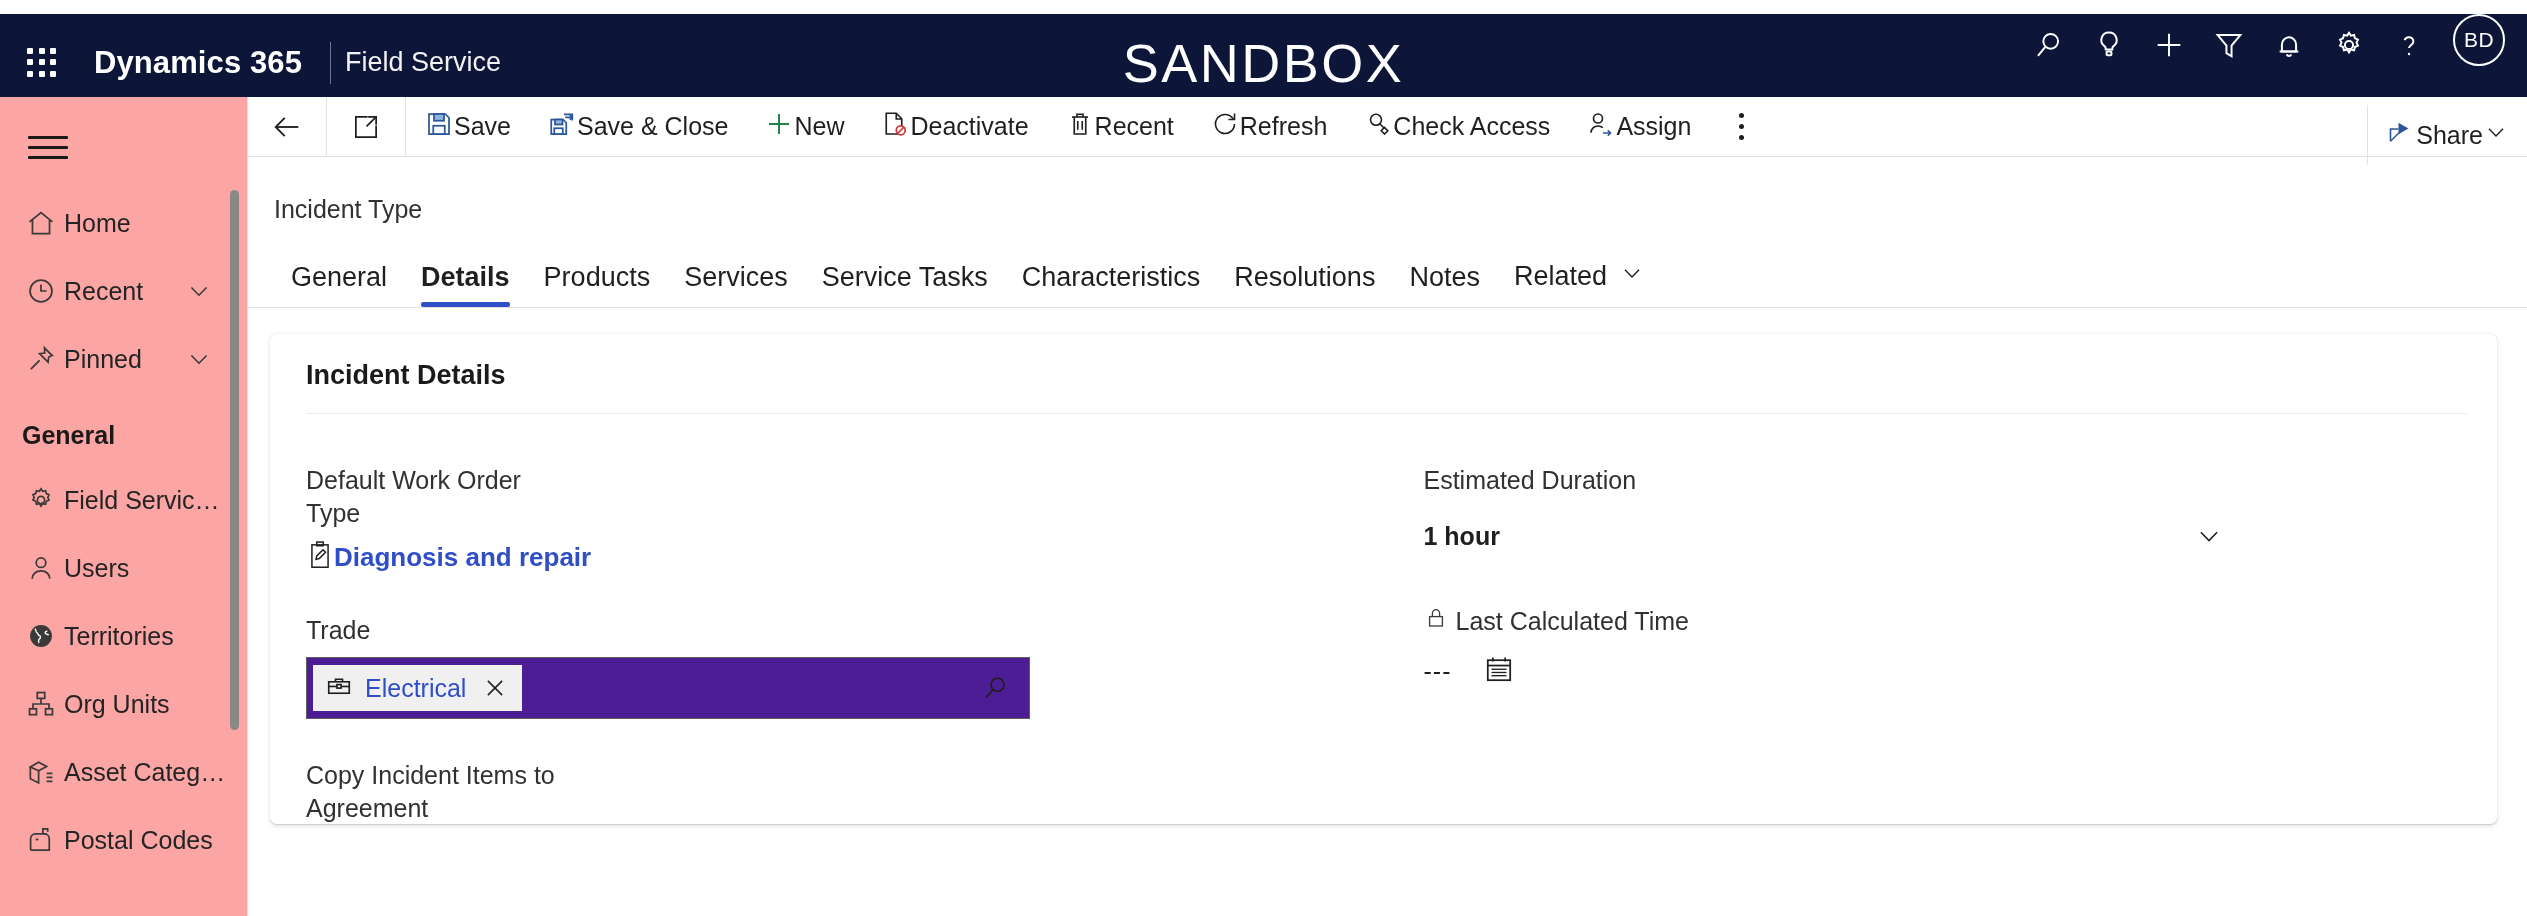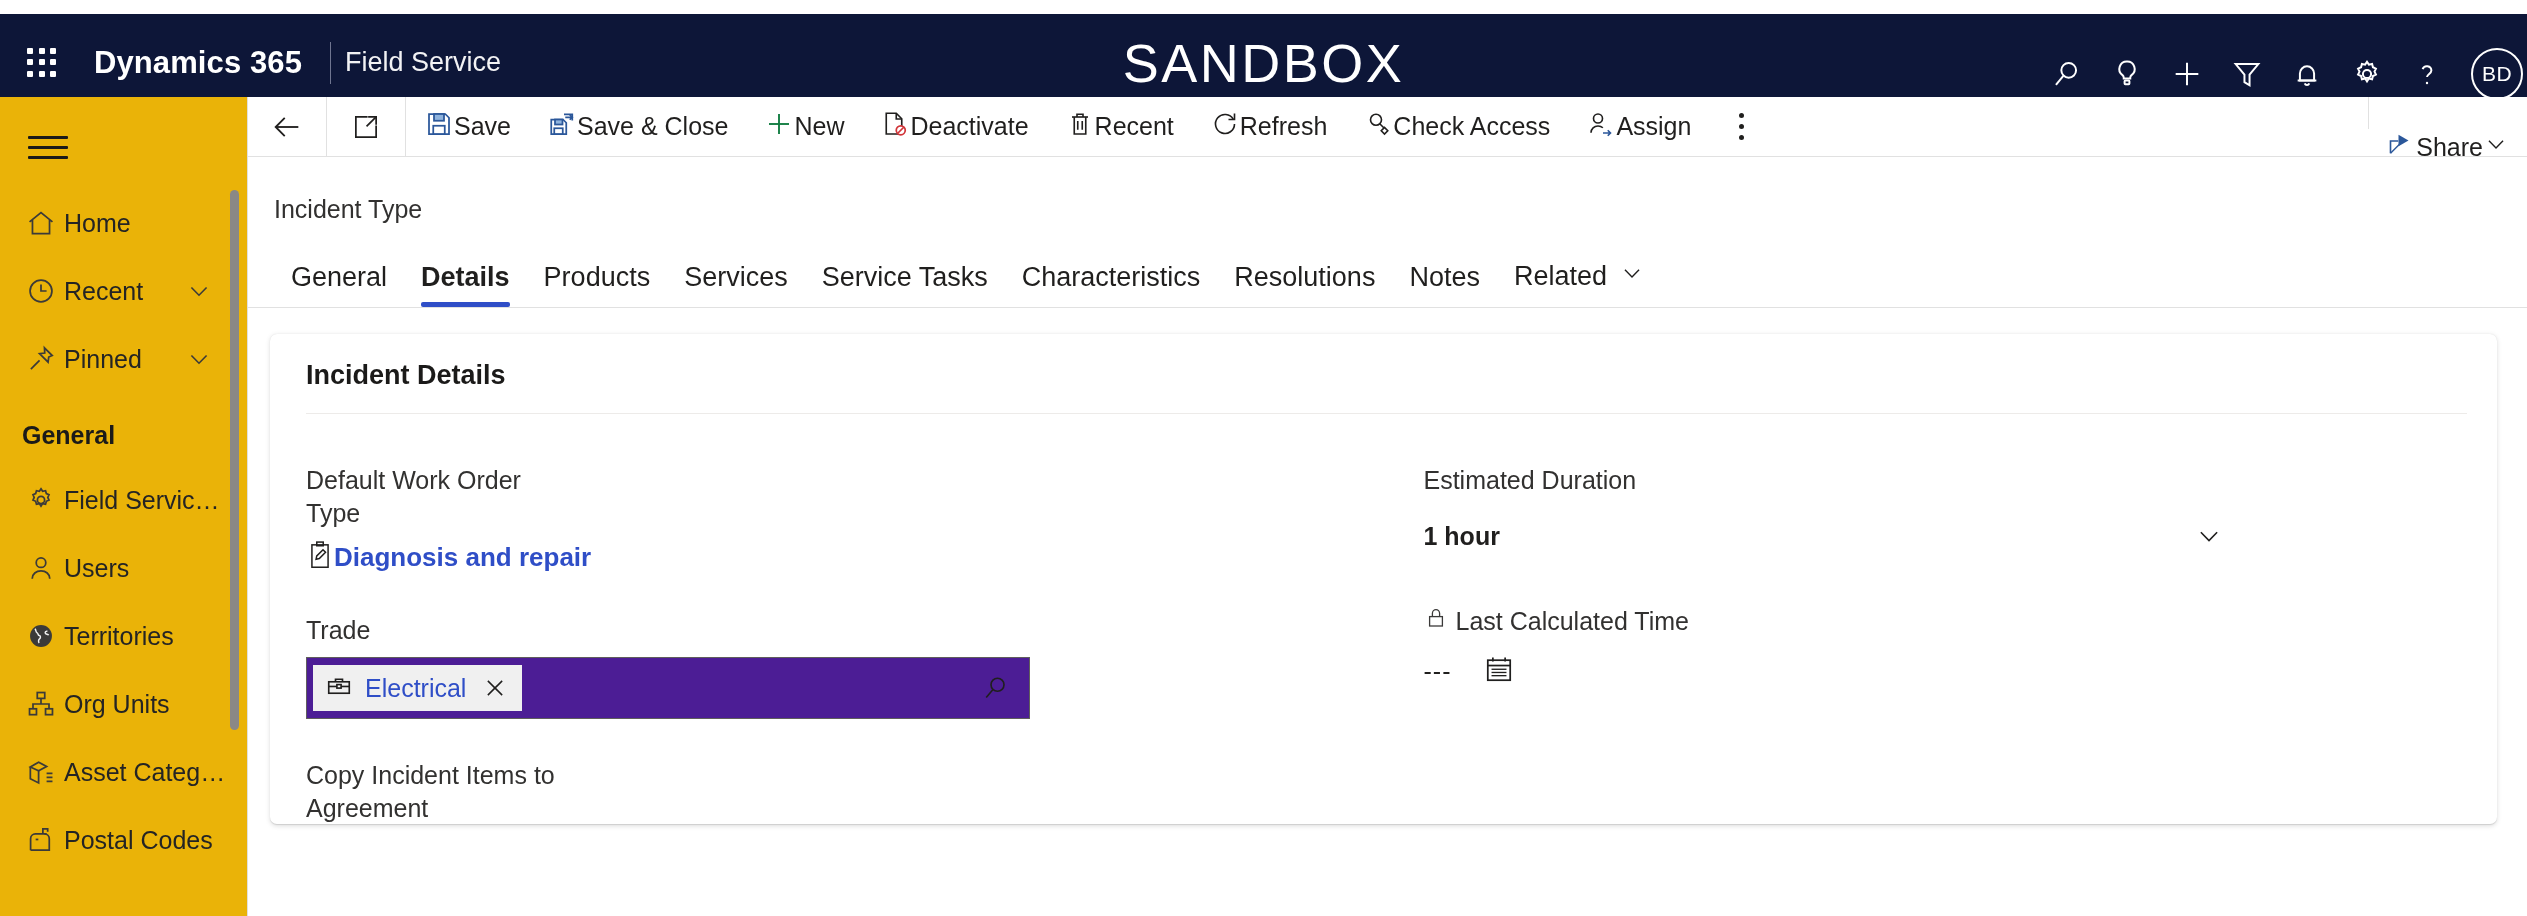--- a/index.html
+++ b/index.html
@@ -53,21 +53,22 @@
     pointer-events: none;
   }
   .sandbox span {
     font-size: 54px; font-weight: 300;
     letter-spacing: 2.5px;
     color: #ffffff;
   }
   .top-actions {
     position: absolute; right: 0; top: 0;
     height: 120px;
-    display: flex; align-items: center;
+    display: flex; align-items: flex-start;
+    padding-right: 18px;
     gap: 0px;
   }
   .top-icon {
     width: 60px; height: 62px;
     display: flex; align-items: center; justify-content: center;
     cursor: pointer;
   }
   .top-icon svg { display: block; }
   .avatar {
     width: 52px; height: 52px;
@@ -76,21 +77,21 @@
     display: flex; align-items: center; justify-content: center;
     font-size: 21px; font-weight: 400; letter-spacing: .5px;
     margin-left: 14px; margin-right: 4px;
     cursor: pointer;
   }
 
   
   .sidenav {
     position: absolute; top: 97px; left: 0;
     width: 248px; height: 819px;
-    background: #eab308;
+    background: #fca5a5;
     border-right: 1px solid #e0e0e0;
     overflow: hidden;
   }
   .hamburger {
     width: 64px; height: 64px;
     margin: 18px 0 10px 16px;
     display: flex; flex-direction: column; justify-content: center;
     gap: 7px; padding: 0 12px;
     cursor: pointer;
   }
@@ -150,21 +151,21 @@
     font-size: 25px;
     white-space: nowrap;
   }
   .cmd-iconbtn {
     width: 78px; height: 60px;
     display: flex; align-items: center; justify-content: center;
     cursor: pointer;
   }
   .cmd-right {
     position: absolute; right: 0; top: 0;
-    height: 68px; display: flex; align-items: flex-start; flex-direction: column;
+    height: 68px; display: flex; align-items: flex-end;
   }
   .ellipsis-btn {
     width: 64px; height: 60px;
     display:flex; align-items:center; justify-content:center;
     cursor: pointer; color: #201f1e;
   }
   .ellipsis-btn i { display:block; width:5px; height:5px; border-radius:50%; background:#201f1e; }
   .ellipsis-stack { display:flex; flex-direction:column; gap:6px; align-items:center; }
 
   

